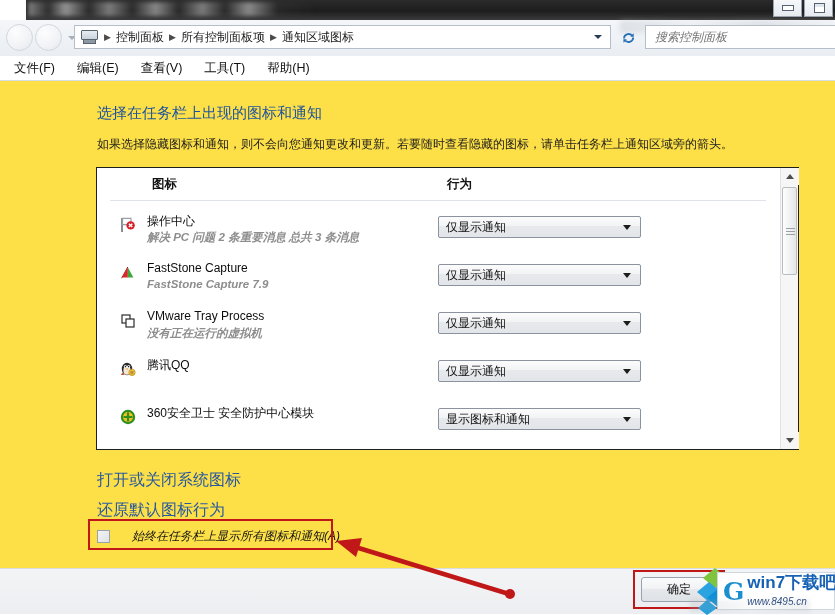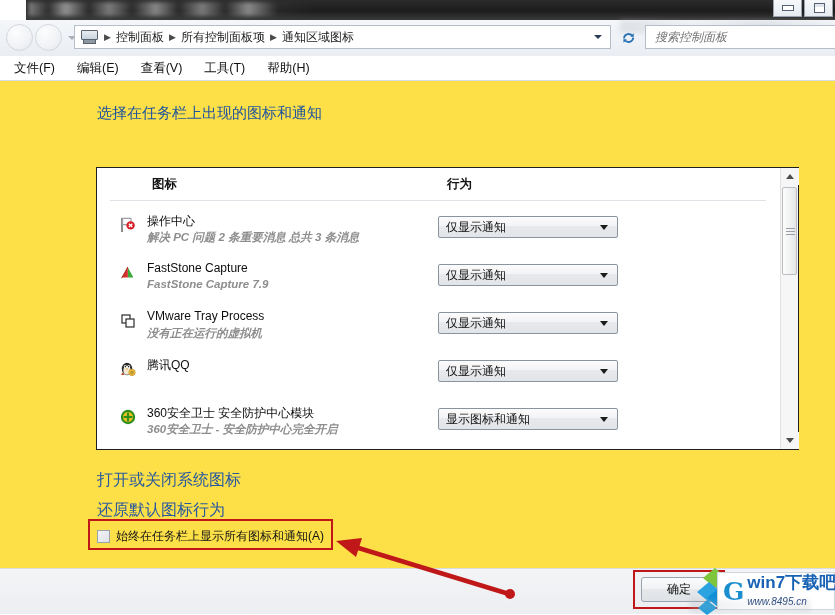--- a/index.html
+++ b/index.html
@@ -191,21 +191,21 @@
   }
   .row-name {
     position: absolute; left: 50px; top: 7px;
     font-size: 12px; color: #0d0d0d; white-space: nowrap; text-align: right;
   }
   .row-sub {
     position: absolute; left: 50px; top: 24px;
     font-size: 11.5px; color: #8d8d8d; font-style: italic; white-space: nowrap; font-weight: bold;
   }
   .combo {
-    position: absolute; left: 341px; top: 10px; width: 180px; height: 22px;
+    position: absolute; left: 341px; top: 10px; width: 203px; height: 22px;
     border: 1px solid #8a939e;
     border-radius: 2px;
     background: linear-gradient(to bottom, #fcfcfd 0%, #f2f3f5 46%, #e7e9ec 47%, #e2e5e9 100%);
     display: flex; align-items: center; justify-content: space-between;
   }
   .combo-text {
     font-size: 12px; color: #111; padding-left: 7px; white-space: nowrap;
   }
   .combo-arrow {
     margin-left: auto; margin-right: 9px; width: 0; height: 0;
@@ -247,21 +247,21 @@
 
   
   .link {
     position: absolute; font-size: 16px; color: #2758a0; cursor: pointer; white-space: nowrap;
   }
   #link-sysicons { left: 97px; top: 389px; }
   #link-restore  { left: 97px; top: 419px; }
 
   .cbrow {
     position: absolute; left: 97px; top: 447px;
-    display: flex; align-items: center; gap: 6px;
+    display: flex; align-items: center; gap: 22px; font-style: italic;
   }
   .cbox {
     width: 13px; height: 13px; border: 1px solid #9aa2ab;
     background: linear-gradient(135deg, #f2f3f5, #dfe2e6);
     flex: none;
   }
   .cbrow .cblabel { font-size: 12px; color: #141414; white-space: nowrap; }
 
   .red-highlight-cb {
     position: absolute; left: 88px; top: 438px; width: 245px; height: 31px;
@@ -372,20 +372,21 @@
     <span class="menu-item">文件(F)</span>
     <span class="menu-item">编辑(E)</span>
     <span class="menu-item">查看(V)</span>
     <span class="menu-item">工具(T)</span>
     <span class="menu-item">帮助(H)</span>
   </div>
 
   <div class="content">
 
     <div class="page-title">选择在任务栏上出现的图标和通知</div>
+    <div class="page-desc">如果选择隐藏图标和通知，则不会向您通知更改和更新。若要随时查看隐藏的图标，请单击任务栏上通知区域旁的箭头。</div>
 
     <div class="list-panel">
       <div class="list-inner">
 
         <div class="col-headers">
           <span class="col-icon-h">图标</span>
           <span class="col-behavior-h">行为</span>
         </div>
 
         <div class="row" style="top:38px">
@@ -461,21 +462,20 @@
 
         <div class="row" style="top:230px">
           <span class="row-icon">
             <svg width="18" height="18" viewBox="0 0 18 18">
               <circle cx="9" cy="9" r="7.2" fill="#2f8f1f"></circle>
               <circle cx="9" cy="9" r="5" fill="#f2c21e"></circle>
               <path d="M9 5.4 v7.2 M5.4 9 h7.2" stroke="#2f8f1f" stroke-width="2.2" stroke-linecap="round"></path>
             </svg>
           </span>
           <span class="row-name">360安全卫士 安全防护中心模块</span>
-          <span class="row-sub">360安全卫士 - 安全防护中心完全开启</span>
           <div class="combo">
             <span class="combo-text">显示图标和通知</span>
             <span class="combo-arrow"></span>
           </div>
         </div>
 
       </div>
 
       <div class="vscroll">
         <div class="vs-arrow up">

